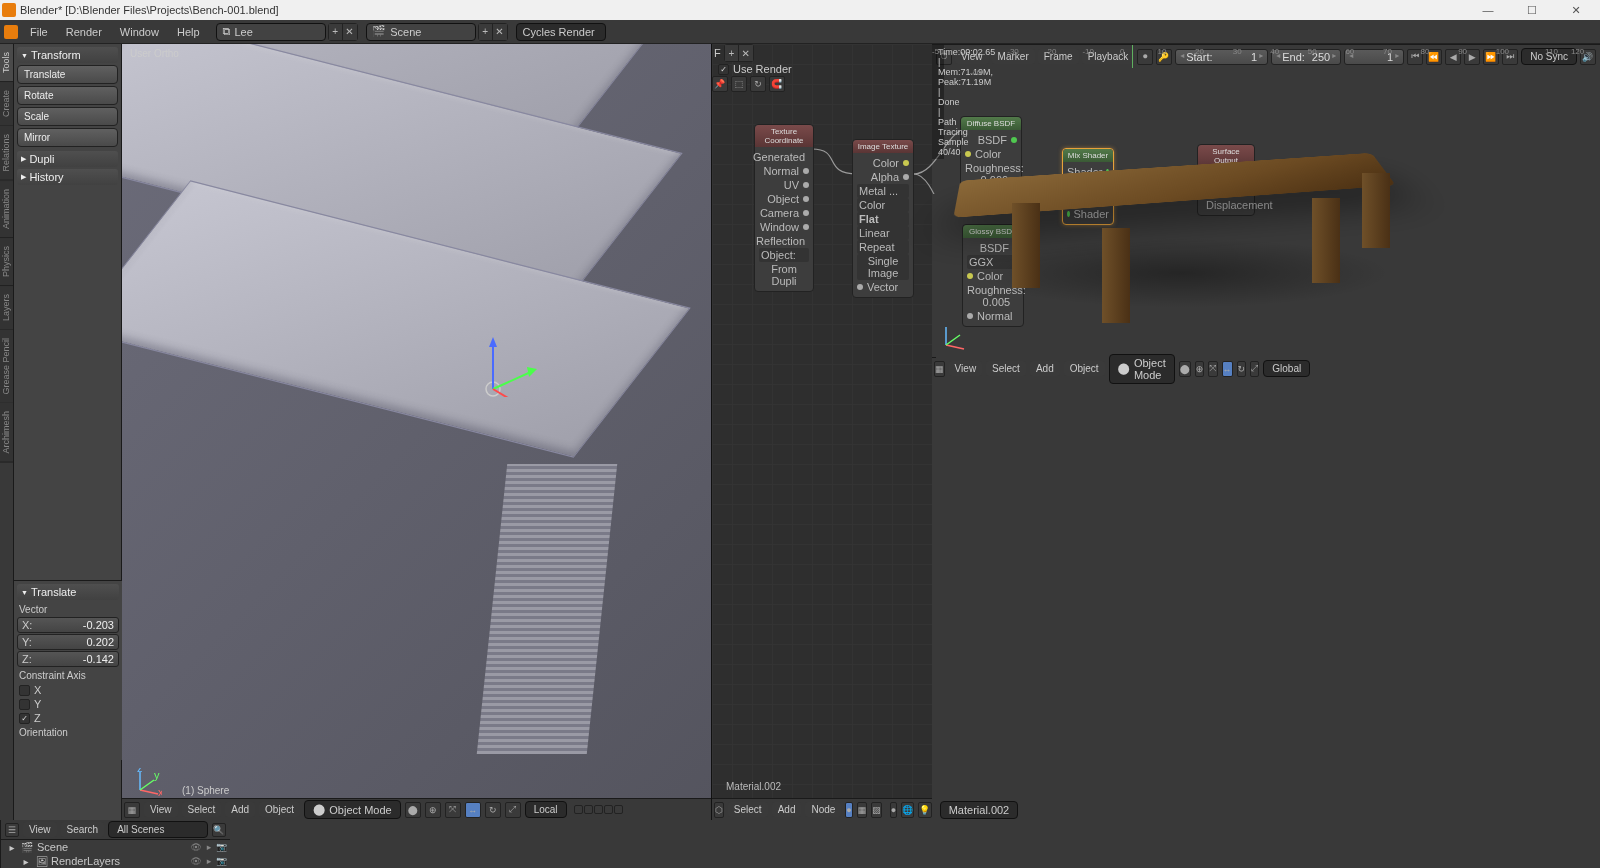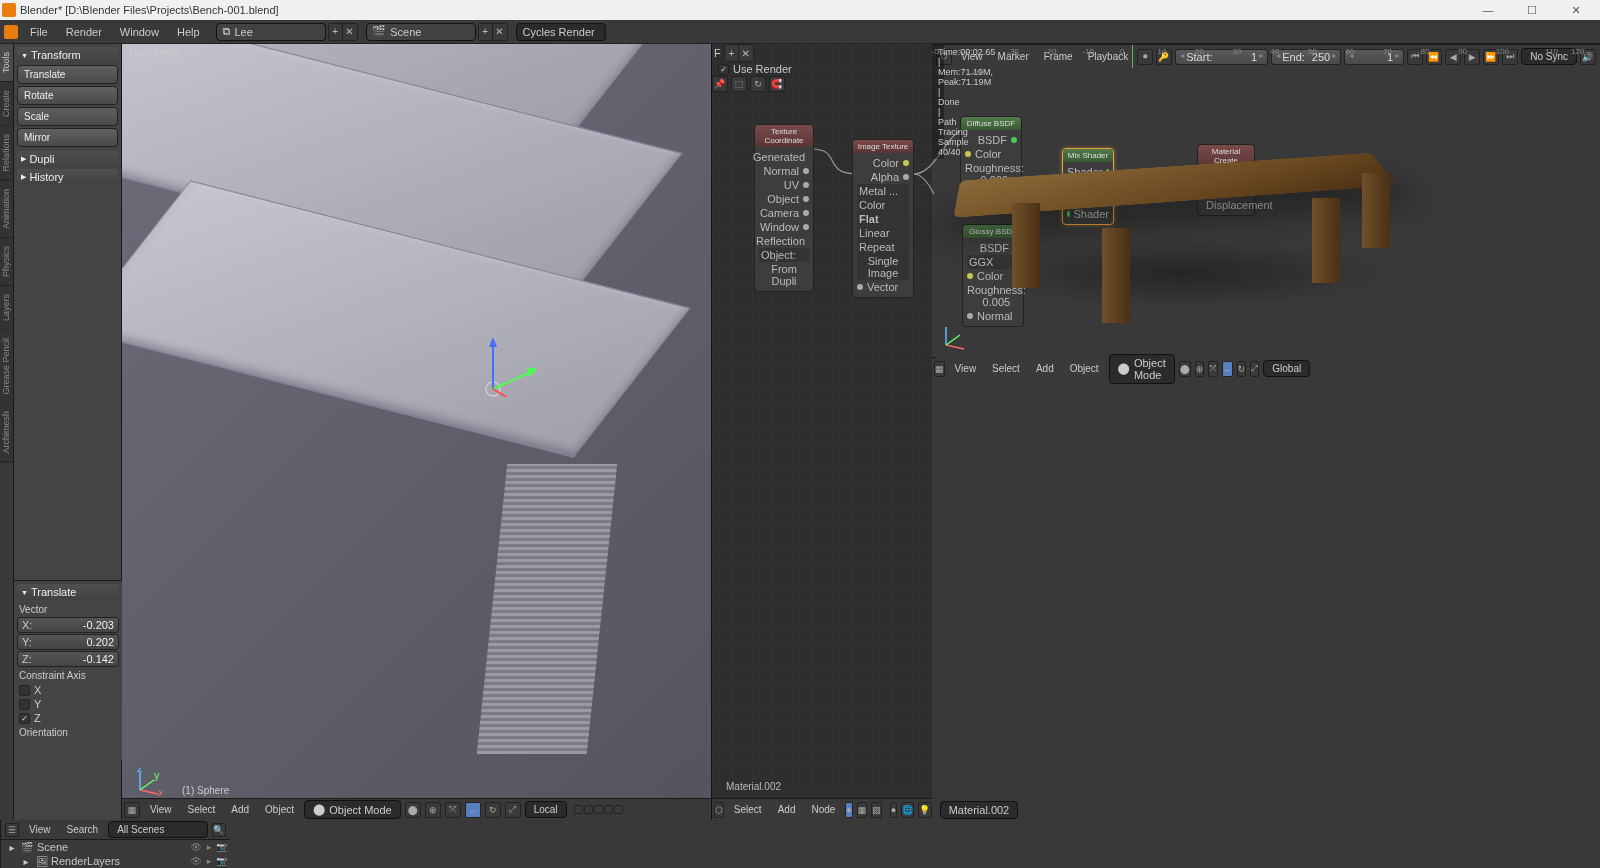--- a/index.html
+++ b/index.html
@@ -364,21 +364,21 @@
                   <span>Shader</span>
                 </div>
               <div class="row">
                   <span class="socket green" style="margin-right:2px;"></span>
                   <span>Shader</span>
                 </div>
             </div>
           </div>
 
           <div class="node" style="left:485px;top:100px;width:58px;">
-            <div class="nh red">Material Create</div>
+            <div class="nh red">Surface Output</div>
             <div class="nb">
               <div class="row">
                   <span class="socket green" style="margin-right:2px;"></span>
                   <span>Surface</span>
                 </div>
               <div class="row">
                   <span class="socket green" style="margin-right:2px;"></span>
                   <span>Volume</span>
                 </div>
               <div class="row">

